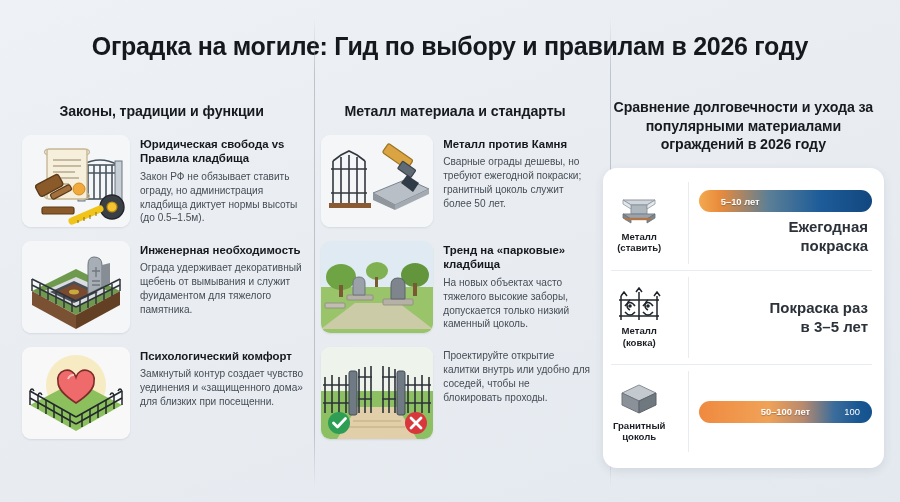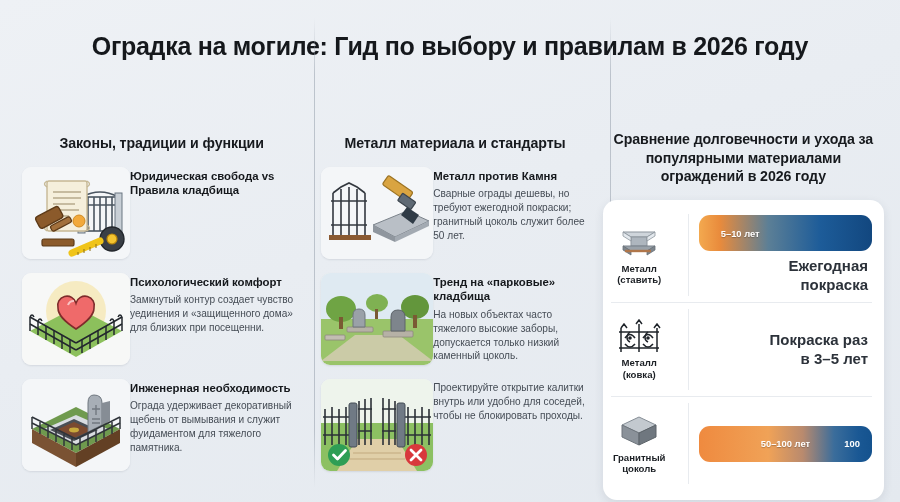--- a/index.html
+++ b/index.html
@@ -49,28 +49,28 @@
   .divider-2 { left: 610px; }
 
   .col-head {
     font-size: 14.2px;
     font-weight: 700;
     text-align: center;
     color: #171a1e;
     line-height: 1.32;
     padding: 10px 4px 14px;
     letter-spacing: -0.1px;
-    margin-top: 32px;
   }
   .col-head.multi { padding-top: 6px; }
 
   
   .info-row {
     display: flex;
     align-items: flex-start;
+    gap: 10px;
     margin-bottom: 14px;
     padding-left: 2px;
   }
   .info-row .txt { padding-top: 2px; }
   .info-title {
     font-size: 11.4px;
     font-weight: 700;
     color: #15181c;
     line-height: 1.27;
     margin-bottom: 4px;
@@ -135,40 +135,40 @@
 
   .cmp-body {
     flex: 1;
     padding-left: 10px;
     display: flex;
     flex-direction: column;
     justify-content: center;
     gap: 5px;
   }
   .bar-track {
-    height: 36px;
+    height: 22px;
     border-radius: 11px;
     position: relative;
     display: flex;
     align-items: center;
     overflow: hidden;
   }
   .bar-label {
     position: absolute;
     font-size: 9.4px;
     font-weight: 700;
     color: #ffffff;
     text-shadow: 0 1px 1px rgba(0,0,0,.25);
     white-space: nowrap;
   }
   .bar-value {
     position: absolute;
     right: 12px;
     font-size: 9.4px;
-    font-weight: 700;
+    font-weight: 400;
     color: #ffffff;
     margin-left: 41px;
   }
   .cmp-note {
     font-size: 15px;
     font-weight: 700;
     color: #2c323a;
     text-align: right;
     line-height: 1.28;
     padding-right: 4px;
@@ -220,20 +220,56 @@
           <circle cx="90" cy="72" r="12" fill="#3a3f46" stroke="#23272c" stroke-width="1.4"></circle>
           <circle cx="90" cy="72" r="5" fill="#f4c430" stroke="#b8860b" stroke-width="1.2"></circle>
           <path d="M78 74L50 86" stroke="#f0c419" stroke-width="7" stroke-linecap="round"></path>
           <g stroke="#8a6d12" stroke-width="1">
             <path d="M74 77v4M68 80v4M62 82v4M56 85v3"></path>
           </g>
         </svg>
       </div>
       <div class="txt">
         <div class="info-title">Юридическая свобода vs Правила кладбища</div>
+        <div class="info-body">Закон РФ не обязывает ставить ограду, но администрация кладбища диктует нормы высоты (до 0.5–1.5м).</div>
+      </div>
+    </div>
+
+    <div class="info-row">
+      <div class="ill">
+        <svg viewBox="0 0 108 92">
+          <rect width="108" height="92" fill="#f4f6f8"></rect>
+
+          <path d="M54 28L98 50 54 74 10 50Z" fill="#6f9a4e"></path>
+          <path d="M10 50v14l44 24V74Z" fill="#7a5233"></path>
+          <path d="M98 50v14L54 88V74Z" fill="#634024"></path>
+
+          <path d="M54 36L86 50 54 66 22 50Z" fill="#d9dde1"></path>
+
+          <path d="M52 40L76 51 52 62 28 51Z" fill="#4a4f55"></path>
+          <path d="M52 43L70 51 52 59 34 51Z" fill="#7a4a30"></path>
+          <ellipse cx="52" cy="51" rx="5" ry="2.4" fill="#c8a93c"></ellipse>
+
+          <path d="M72 16q8 0 8 8v22l-14 7V24q0-8 6-8Z" fill="#a7aeb6" stroke="#6f777f" stroke-width="1"></path>
+          <path d="M80 24v22l8-4V22Z" fill="#868d95"></path>
+          <g stroke="#717880" stroke-width="1.4">
+            <path d="M74 26v10M70 30h8M70 40h8M70 44h8"></path>
+          </g>
+
+          <g stroke="#2f343a" stroke-width="1.5">
+            <path d="M10 50v-12M18 55v-12M26 59v-12M34 63v-12M42 67v-12M50 71v-12"></path>
+            <path d="M10 38l44 22M10 44l44 22"></path>
+            <path d="M98 50v-12M90 55v-12M82 59v-12M74 63v-12M66 67v-12M58 71v-12"></path>
+            <path d="M98 38L54 60M98 44L54 66"></path>
+          </g>
+        </svg>
+      </div>
+      <div class="txt">
+        <div class="info-title">Инженерная необходимость</div>
+        <div class="info-body">Ограда удерживает декоративный щебень от вымывания и служит фуидаментом для тяжелого памятника.</div>
       </div>
     </div>
 
     <div class="info-row">
       <div class="ill">
         <svg viewBox="0 0 108 92">
           <rect width="108" height="92" fill="#f7f8f7"></rect>
           <circle cx="54" cy="38" r="30" fill="#f6e9b8" opacity=".85"></circle>
           <path d="M54 34L100 58 54 84 8 58Z" fill="#8cc05c"></path>
           <path d="M54 30l44 24" stroke="none"></path>
@@ -246,55 +282,20 @@
             <path d="M8 44l46 26M8 51l46 26"></path>
             <path d="M100 58V44M92 62V48M84 67V53M76 71V57M68 76V62M60 80V66"></path>
             <path d="M100 44L54 70M100 51L54 77"></path>
             <path d="M8 44q2-4 4 0M16 48q2-4 4 0M100 44q-2-4-4 0M92 48q-2-4-4 0"></path>
           </g>
         </svg>
       </div>
       <div class="txt">
         <div class="info-title">Психологический комфорт</div>
         <div class="info-body">Замкнутый контур создает чувство уединения и «защищенного дома» для близких при посещенни.</div>
-      </div>
-    </div>
-
-    <div class="info-row">
-      <div class="ill">
-        <svg viewBox="0 0 108 92">
-          <rect width="108" height="92" fill="#f4f6f8"></rect>
-
-          <path d="M54 28L98 50 54 74 10 50Z" fill="#6f9a4e"></path>
-          <path d="M10 50v14l44 24V74Z" fill="#7a5233"></path>
-          <path d="M98 50v14L54 88V74Z" fill="#634024"></path>
-
-          <path d="M54 36L86 50 54 66 22 50Z" fill="#d9dde1"></path>
-
-          <path d="M52 40L76 51 52 62 28 51Z" fill="#4a4f55"></path>
-          <path d="M52 43L70 51 52 59 34 51Z" fill="#7a4a30"></path>
-          <ellipse cx="52" cy="51" rx="5" ry="2.4" fill="#c8a93c"></ellipse>
-
-          <path d="M72 16q8 0 8 8v22l-14 7V24q0-8 6-8Z" fill="#a7aeb6" stroke="#6f777f" stroke-width="1"></path>
-          <path d="M80 24v22l8-4V22Z" fill="#868d95"></path>
-          <g stroke="#717880" stroke-width="1.4">
-            <path d="M74 26v10M70 30h8M70 40h8M70 44h8"></path>
-          </g>
-
-          <g stroke="#2f343a" stroke-width="1.5">
-            <path d="M10 50v-12M18 55v-12M26 59v-12M34 63v-12M42 67v-12M50 71v-12"></path>
-            <path d="M10 38l44 22M10 44l44 22"></path>
-            <path d="M98 50v-12M90 55v-12M82 59v-12M74 63v-12M66 67v-12M58 71v-12"></path>
-            <path d="M98 38L54 60M98 44L54 66"></path>
-          </g>
-        </svg>
-      </div>
-      <div class="txt">
-        <div class="info-title">Инженерная необходимость</div>
-        <div class="info-body">Ограда удерживает декоративный щебень от вымывания и служит фуидаментом для тяжелого памятника.</div>
       </div>
     </div>
   </div>
 
   <div class="col col-mid">
     <div class="col-head">Металл материала и стандарты</div>
 
     <div class="info-row">
       <div class="ill">
         <svg viewBox="0 0 112 92">

